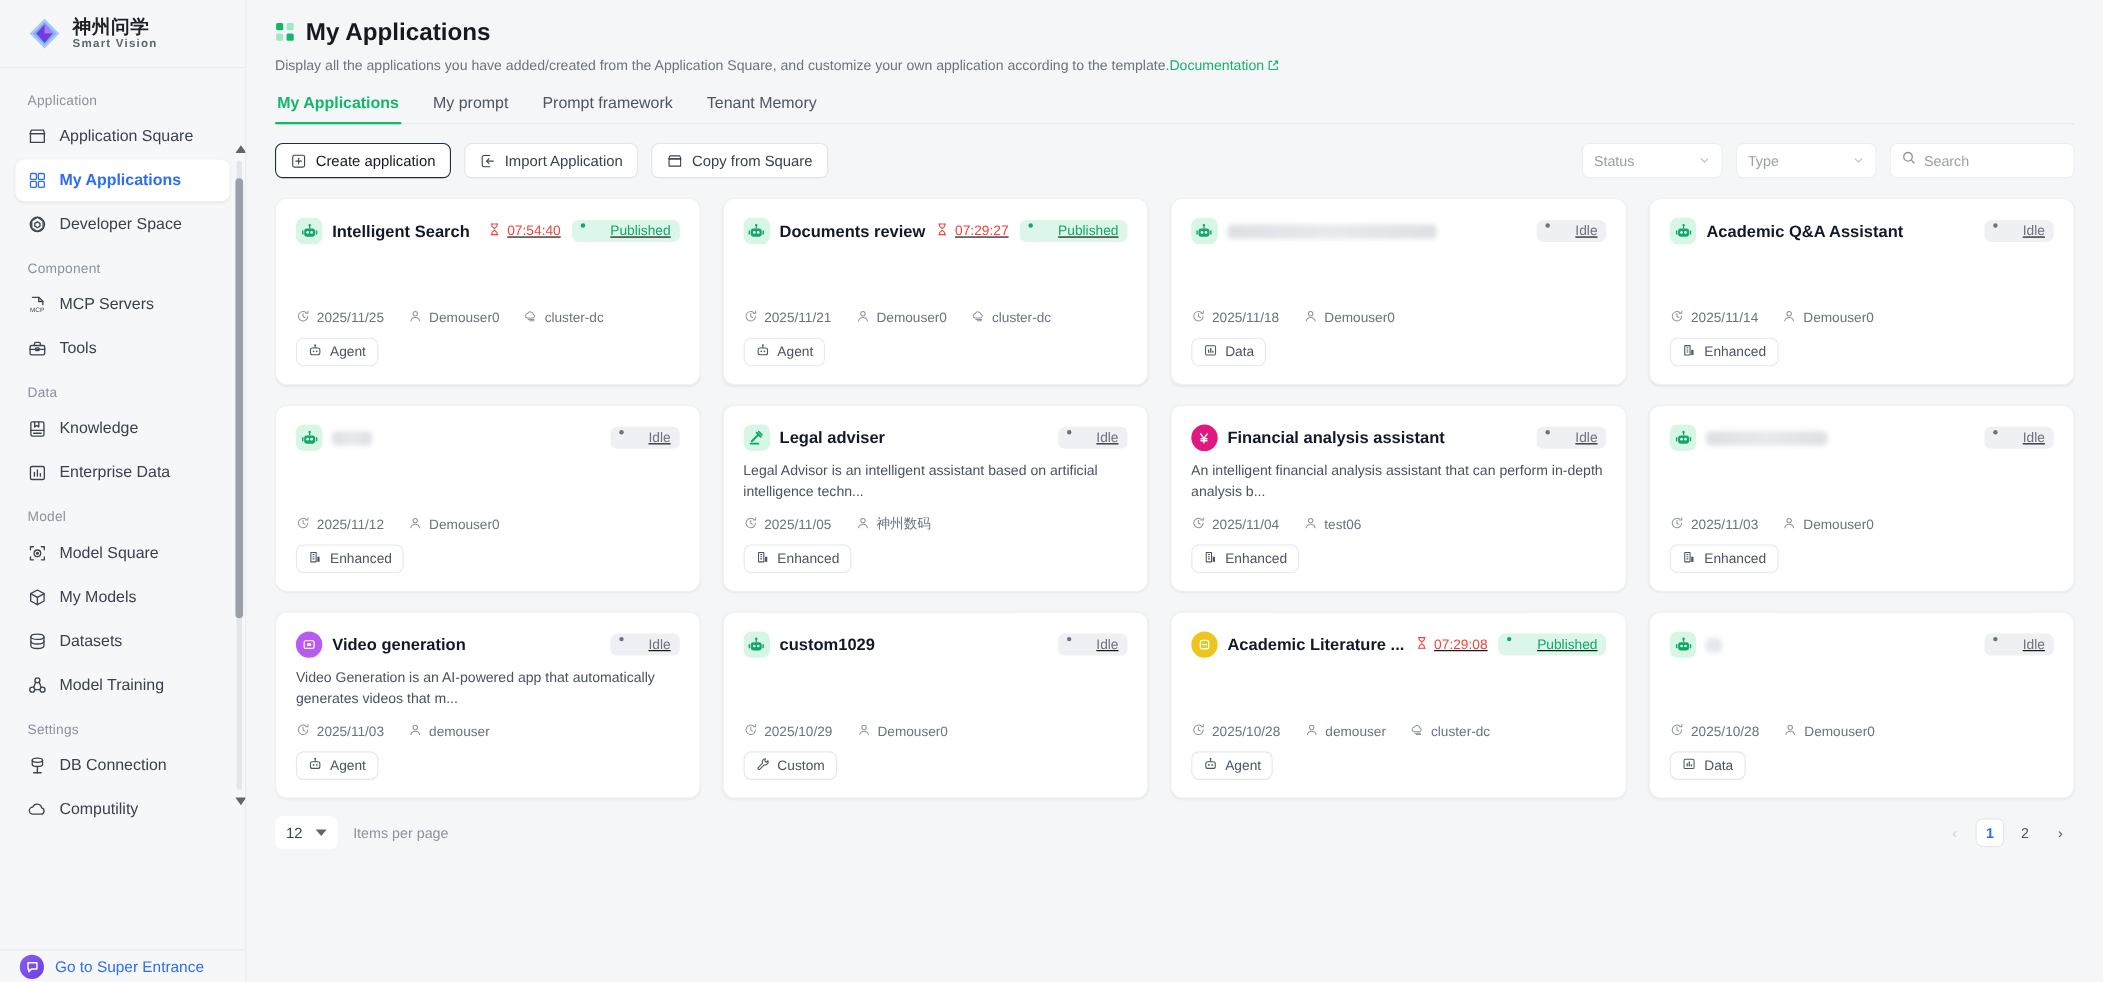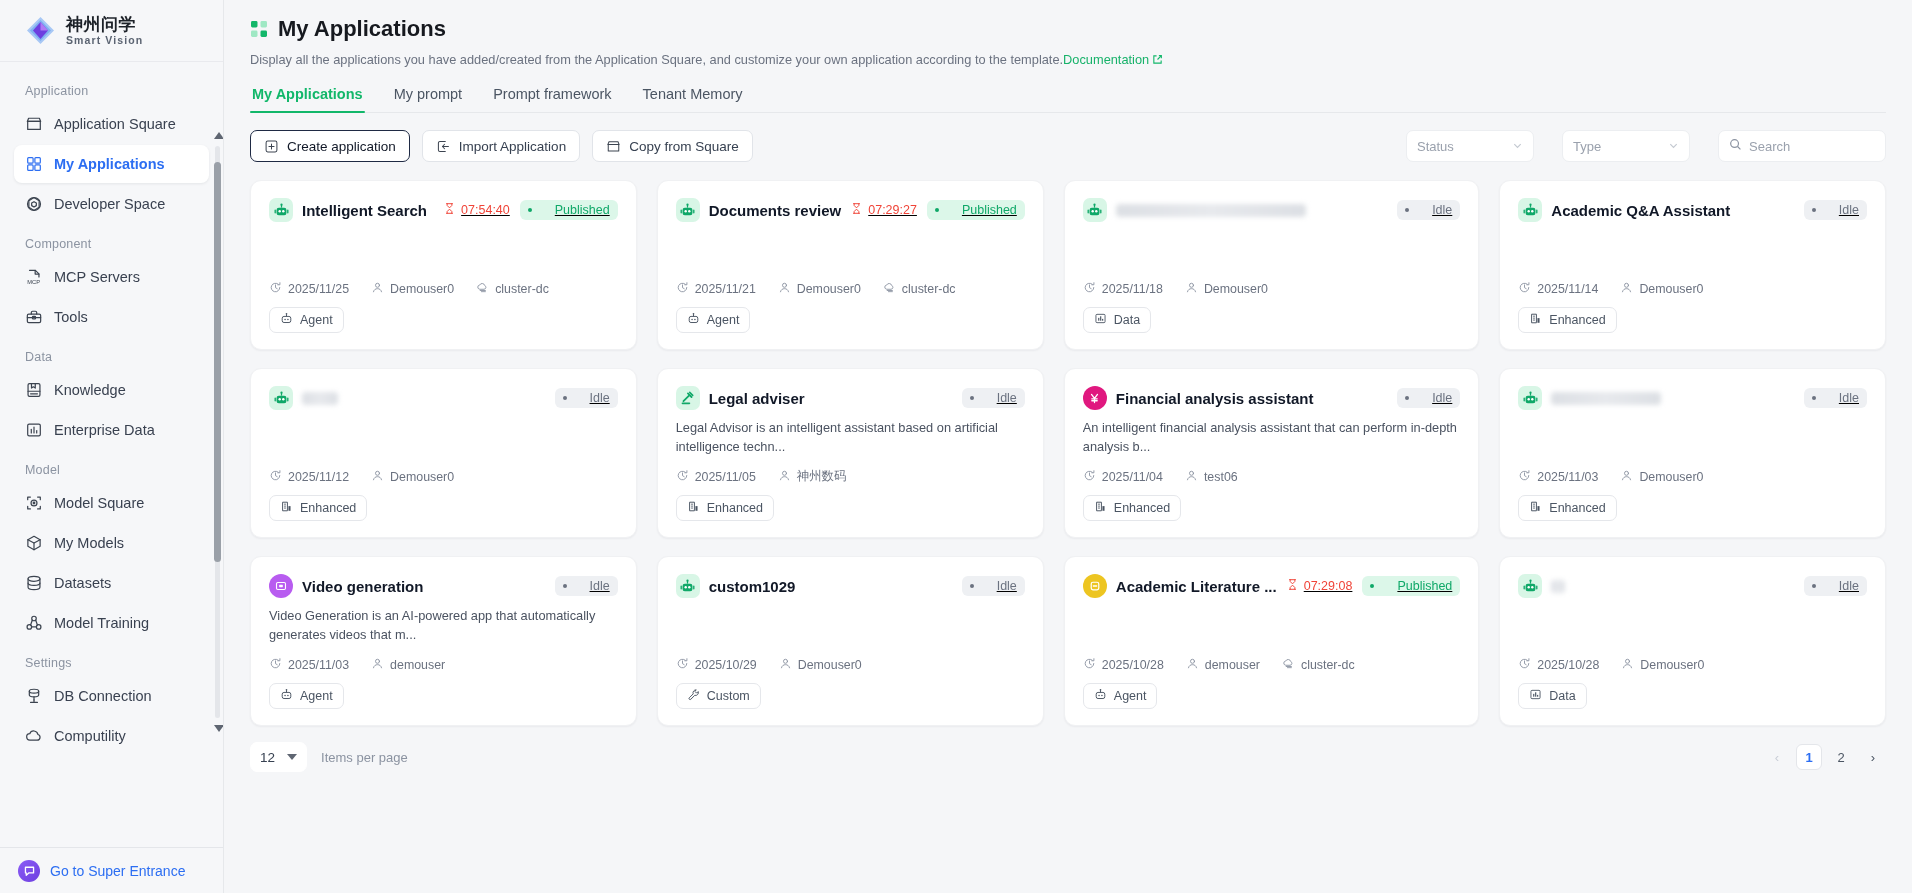--- a/index.html
+++ b/index.html
@@ -55,21 +55,21 @@
   .sb-scrollbar {
     position: absolute; right: 2px; top: 70px; width: 7px; height: 600px;
   }
   .sb-track { position:absolute; top:14px; bottom:14px; left:1px; width:5px; background:#e4e6ea; border-radius:3px;}
   .sb-thumb { position:absolute; top:30px; left:0px; width:7px; height:400px; background:#9aa0a8; border-radius:4px;}
   .sb-arrow { position:absolute; left:0; width:0;height:0; }
   .sb-up { top:0; border-left:5px solid transparent; border-right:5px solid transparent; border-bottom:7px solid #5f6672;}
   .sb-down { bottom:0; border-left:5px solid transparent; border-right:5px solid transparent; border-top:7px solid #5f6672;}
 
   .sidebar-footer {
-    height: 46px; border-top: 1px solid #e4e6ea;
+    height: 30px; border-top: 1px solid #e4e6ea;
     display: flex; align-items: center; gap: 10px; padding: 0 18px;
     cursor: pointer; background:#f6f7f9;
   }
   .footer-badge {
     width: 22px; height: 22px; border-radius: 50%;
     background: linear-gradient(135deg,#8b5cf6,#6d3fe0);
     display:flex;align-items:center;justify-content:center;flex:0 0 22px;
   }
   .footer-label { color:#2c6ef2; font-size:14px; }
 
@@ -96,21 +96,21 @@
   .toolbar { display:flex; align-items:center; margin-top: 17px; }
   .btn {
     height: 32px; padding: 0 13px; border-radius: 7px;
     background:#fff; border:1px solid #e1e4e9; color:#374151;
     display:flex; align-items:center; gap:8px; font-size:13.5px; cursor:pointer;
     margin-right: 12px;
   }
   .btn.primary-outline { border:1.5px solid #1f2a44; color:#111827; font-weight:500;}
   .btn .bico{ width:15px;height:15px;display:flex;align-items:center;justify-content:center;flex:0 0 15px;}
 
-  .filters { margin-left:auto; display:flex; align-items:center; gap: 28px; }
+  .filters { margin-left:auto; display:flex; align-items:center; gap: 12px; }
   .select {
     width: 128px; height: 32px; background:#fff; border:1px solid #eceef1; border-radius:7px;
     display:flex; align-items:center; padding: 0 10px; font-size:13px; color:#9aa1ad; cursor:pointer;
   }
   .select .chev { margin-left:auto; color:#c4c9d1; }
   .search-box {
     width: 168px; height:32px; background:#fff; border:1px solid #eceef1; border-radius:7px;
     display:flex; align-items:center; gap:7px; padding:0 10px;
   }
   .search-box input {
@@ -145,21 +145,21 @@
     color: transparent; border-radius:4px; filter: blur(2.4px);
     min-width: 110px; height: 13px;
   }
   .card-name.redacted.short { min-width: 36px; }
   .card-name.redacted.wide { min-width: 190px; }
   .card-name.redacted.tiny { min-width: 14px; }
 
   .card-status { margin-left:auto; display:flex; align-items:center; gap:10px;text-decoration:underline; }
   .timer { display:flex; align-items:center; gap:5px; color:#f04438; font-size:12.5px; }
   .badge {
-    display:flex; align-items:center; gap:23px; font-size:12.5px;
+    display:flex; align-items:flex-start; gap:23px; font-size:12.5px;
     padding: 3px 8px; border-radius:6px; white-space:nowrap;
   }
   .badge.published { background:#dcf7e9; color:#0fa868; }
   .badge.idle { background:#eef0f3; color:#6b7280; }
   .dot { width:4px;height:4px;border-radius:50%; background:currentColor; flex:0 0 4px;}
 
   .card-desc {
     margin-top: 9px; font-size:12.8px; color:#4a5260; line-height:1.45;
     overflow:hidden; max-height: 38px;
   }

